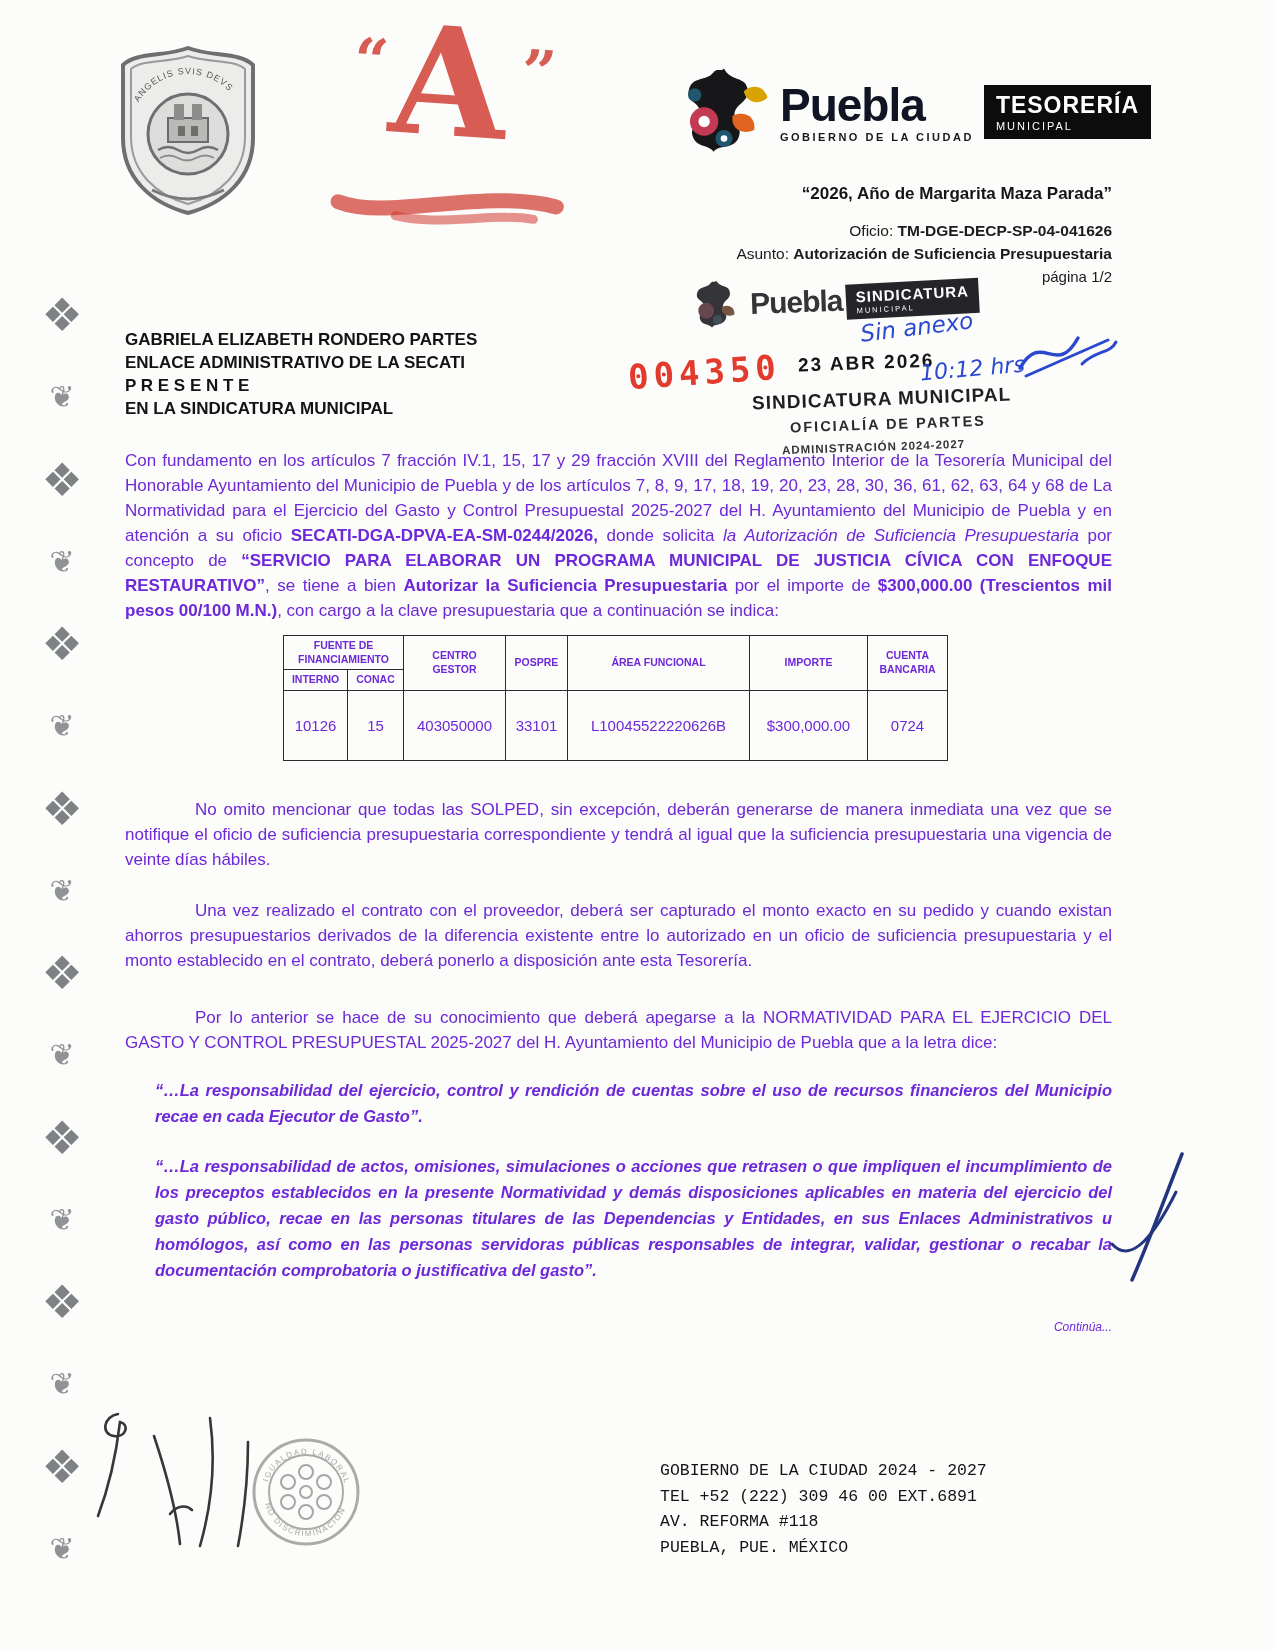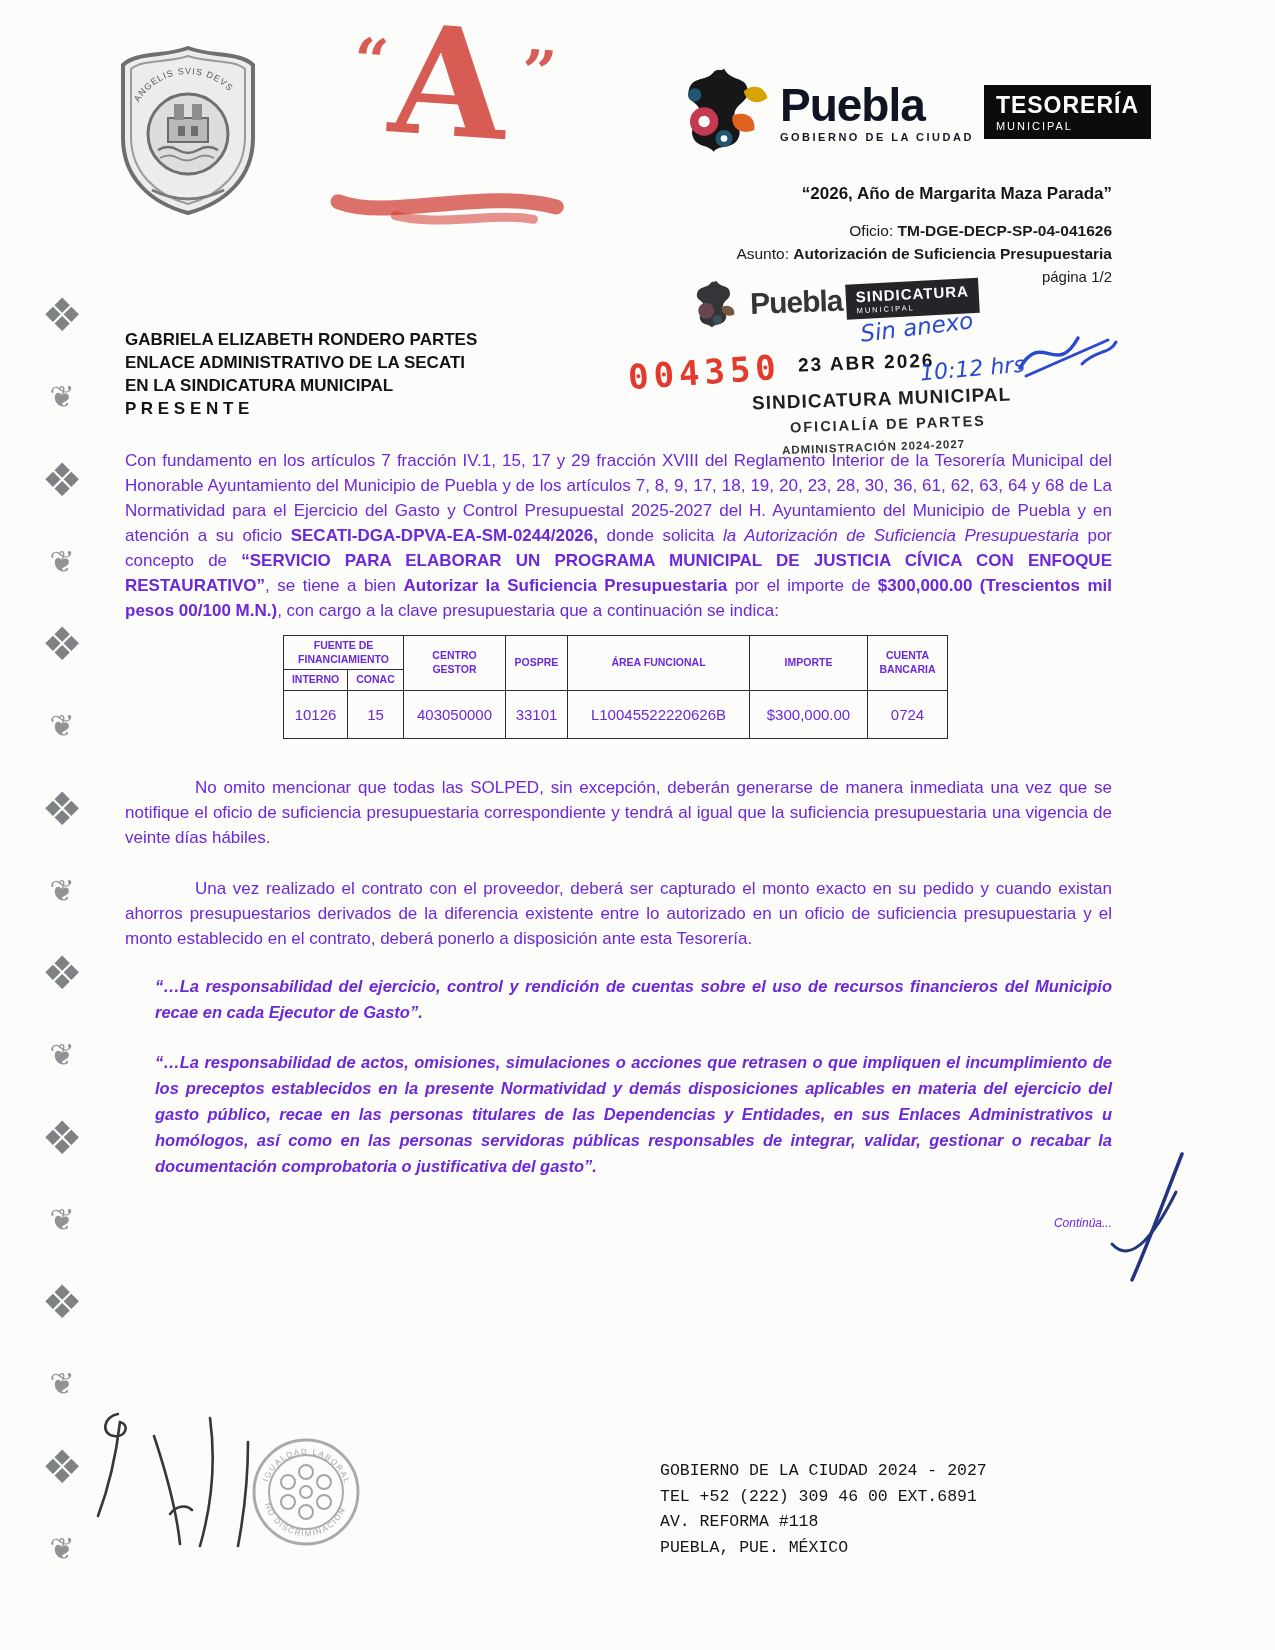--- a/index.html
+++ b/index.html
@@ -81,21 +81,21 @@
   .p2 { margin-top:36px; } .p3 { margin-top:26px; } .p4 { margin-top:32px; }
   .quote { margin-top:22px; margin-left:30px; font-weight:bold; font-style:italic;
     font-size:16.5px; line-height:26px; }
   .q2m { margin-top:24px; }
   .continua { margin-top:32px; text-align:right; font-style:italic; font-size:12px; }
 
   
   table.budget { border-collapse:collapse; margin-left:158px; margin-top:12px; }
   table.budget th, table.budget td { border:1.5px solid #2b2b2b; text-align:center; vertical-align:middle; }
   table.budget th { font-size:10.5px; line-height:1.3; padding:3px 6px; font-weight:800; }
-  table.budget td { font-size:15px; padding:11px 8px; text-indent:0; }
+  table.budget td { font-size:15px; padding:22px 8px; text-indent:0; }
   .w-int{width:64px}.w-con{width:56px}.w-cg{width:102px}.w-pos{width:62px}
   .w-af{width:182px}.w-imp{width:118px}.w-cb{width:80px}
 
   
   .signature { position:absolute; left:90px; top:1396px; }
   .cert-stamp { position:absolute; left:250px; top:1436px; opacity:.75; }
   .capital { position:absolute; left:382px; top:1468px; width:258px; text-align:center; color:#0d0d0d; }
   .capital .l1 { font-size:25px; font-weight:800; letter-spacing:3px; display:flex;
     align-items:center; justify-content:center; gap:6px; }
   .capital .l2 { font-size:44px; font-weight:800; letter-spacing:1px; line-height:1.05; }
@@ -209,22 +209,22 @@
     <path d="M14,56 L96,20" fill="none" stroke="#2b49cf" stroke-width="3" stroke-linecap="round"></path>
     <path d="M70,44 C84,30 98,34 104,22" fill="none" stroke="#2b49cf" stroke-width="3" stroke-linecap="round"></path>
   </svg>
   <div class="office-l1">SINDICATURA MUNICIPAL</div>
   <div class="office-l2">OFICIALÍA DE PARTES</div>
   <div class="office-l3">ADMINISTRACIÓN 2024-2027</div>
 
   <div class="recipient">
     <div>GABRIELA ELIZABETH RONDERO PARTES</div>
     <div>ENLACE ADMINISTRATIVO DE LA SECATI</div>
+    <div>P R E S E N T E</div>
     <div>EN LA SINDICATURA MUNICIPAL</div>
-    <div>P R E S E N T E</div>
   </div>
 
   <div class="doc-body">
     <p><span>Con fundamento en los artículos 7 fracción IV.1, 15, 17 y 29 fracción XVIII del Reglamento Interior de la Tesorería Municipal del Honorable Ayuntamiento del Municipio de Puebla y de los artículos 7, 8, 9, 17, 18, 19, 20, 23, 28, 30, 36, 61, 62, 63, 64 y 68 de La Normatividad para el Ejercicio del Gasto y Control Presupuestal 2025-2027 del H. Ayuntamiento del Municipio de Puebla y en atención a su oficio </span><b>SECATI-DGA-DPVA-EA-SM-0244/2026,</b><span> donde solicita </span><i>la Autorización de Suficiencia Presupuestaria</i><span> por concepto de </span><b>“SERVICIO PARA ELABORAR UN PROGRAMA MUNICIPAL DE JUSTICIA CÍVICA CON ENFOQUE RESTAURATIVO”</b><span>, se tiene a bien </span><b>Autorizar la Suficiencia Presupuestaria</b><span> por el importe de </span><b>$300,000.00 (Trescientos mil pesos 00/100 M.N.)</b><span>, con cargo a la clave presupuestaria que a continuación se indica:</span></p>
 
     <table class="budget">
       <thead>
         <tr>
           <th colspan="2">FUENTE DE FINANCIAMIENTO</th>
           <th rowspan="2" class="w-cg">CENTRO GESTOR</th>
@@ -246,20 +246,21 @@
           <td>33101</td>
           <td>L10045522220626B</td>
           <td>$300,000.00</td>
           <td>0724</td>
         </tr>
       </tbody>
     </table>
 
     <p class="indent p2">No omito mencionar que todas las SOLPED, sin excepción, deberán generarse de manera inmediata una vez que se notifique el oficio de suficiencia presupuestaria correspondiente y tendrá al igual que la suficiencia presupuestaria una vigencia de veinte días hábiles.</p>
     <p class="indent p3">Una vez realizado el contrato con el proveedor, deberá ser capturado el monto exacto en su pedido y cuando existan ahorros presupuestarios derivados de la diferencia existente entre lo autorizado en un oficio de suficiencia presupuestaria y el monto establecido en el contrato, deberá ponerlo a disposición ante esta Tesorería.</p>
+    <p class="indent p4">Por lo anterior se hace de su conocimiento que deberá apegarse a la NORMATIVIDAD PARA EL EJERCICIO DEL GASTO Y CONTROL PRESUPUESTAL 2025-2027 del H. Ayuntamiento del Municipio de Puebla que a la letra dice:</p>
     <p class="quote">“…La responsabilidad del ejercicio, control y rendición de cuentas sobre el uso de recursos financieros del Municipio recae en cada Ejecutor de Gasto”.</p>
     <p class="quote q2m">“…La responsabilidad de actos, omisiones, simulaciones o acciones que retrasen o que impliquen el incumplimiento de los preceptos establecidos en la presente Normatividad y demás disposiciones aplicables en materia del ejercicio del gasto público, recae en las personas titulares de las Dependencias y Entidades, en sus Enlaces Administrativos u homólogos, así como en las personas servidoras públicas responsables de integrar, validar, gestionar o recabar la documentación comprobatoria o justificativa del gasto”.</p>
     <p class="continua">Continúa...</p>
   </div>
 
   <svg class="blue-margin-scribble" width="100" height="150" viewBox="0 0 100 150">
     <path d="M84,6 C66,52 50,96 34,132" fill="none" stroke="#23357f" stroke-width="3.5" stroke-linecap="round"></path>
     <path d="M14,96 C34,118 58,84 78,44" fill="none" stroke="#23357f" stroke-width="3" stroke-linecap="round"></path>
   </svg>
 

